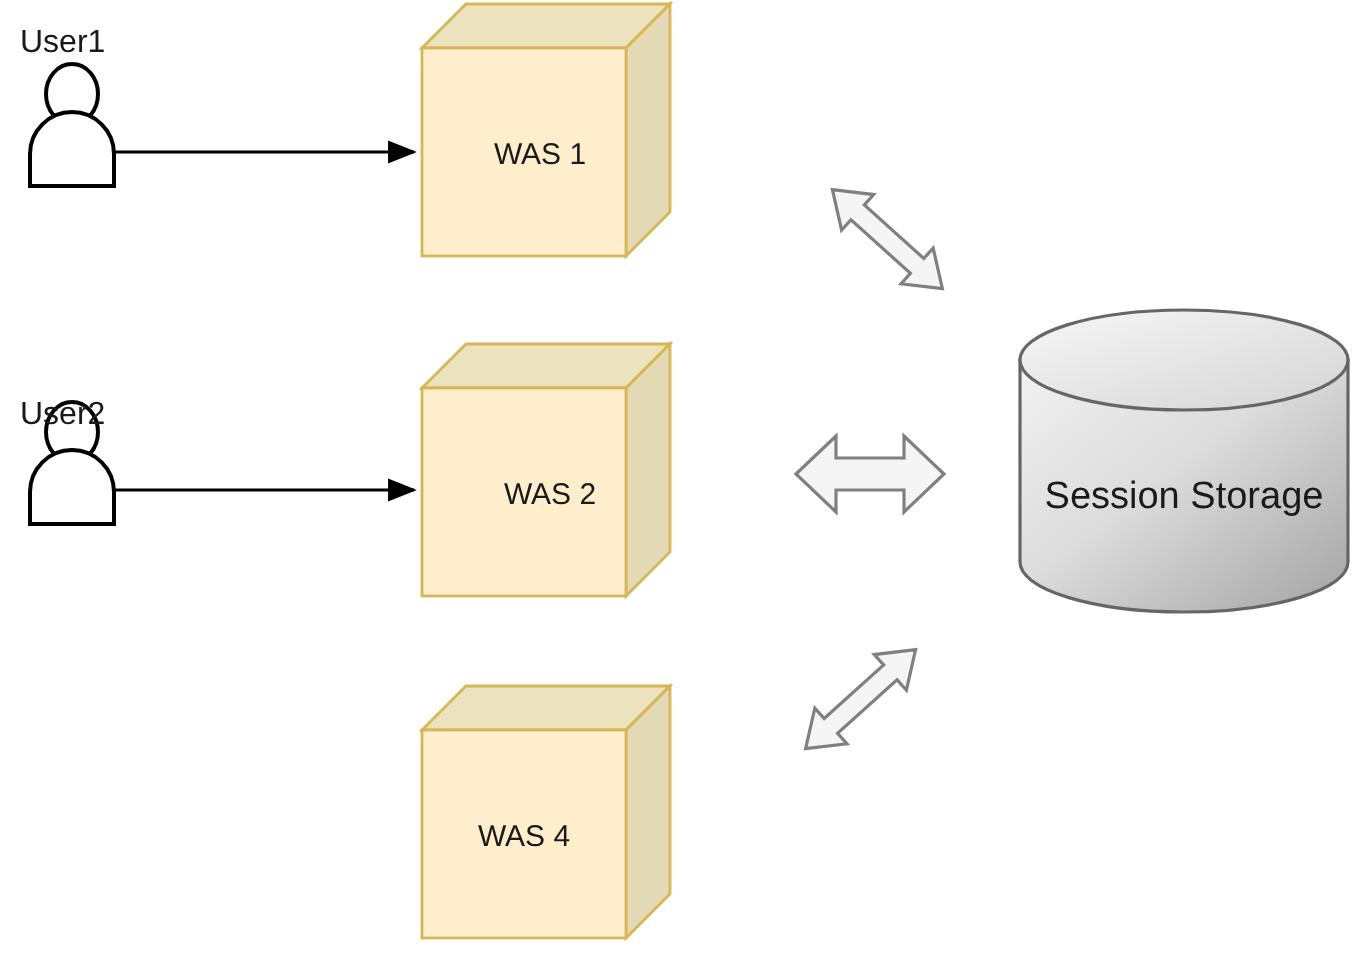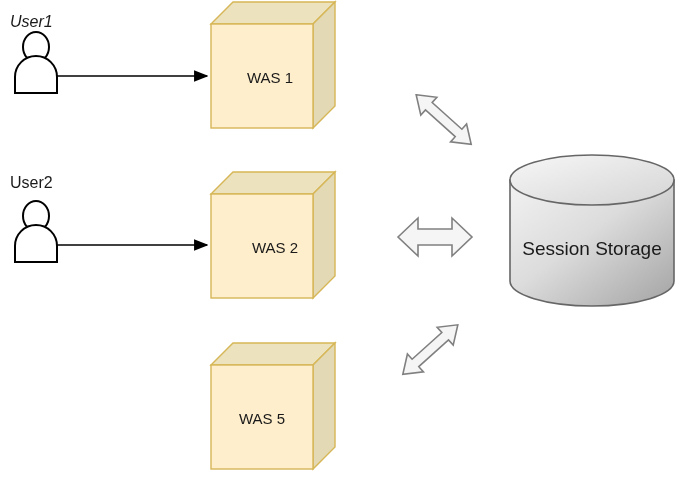--- a/index.html
+++ b/index.html
@@ -35,22 +35,22 @@
     font-family: "Liberation Sans", sans-serif;
     font-size: 16px;
     color: #1a1a1a;
     white-space: nowrap;
     line-height: 1;
   }
   .cube-label-1 { left: 211px; top: 70px;  width: 118px; }
   .cube-label-2 { left: 211px; top: 240px; width: 102px; margin-left: 13px; }
   .cube-label-3 { left: 211px; top: 411px; width: 102px; }
   .store-label  { left: 510px; top: 239px; width: 164px; font-size: 19px; }
-  .user1-label  { left: 10px;  top: 14px; font-style: italic; }
-  .user2-label  { left: 10px;  top: 175px; }
+  .user1-label  { left: 10px;  top: 14px; }
+  .user2-label  { left: 10px;  top: 200px; }
 </style>
 </head>
 <body>
 
 <svg id="canvas" viewBox="0 0 682 481">
   <defs>
     <linearGradient id="cylGrad" x1="0" y1="0" x2="1" y2="1">
       <stop offset="0%" stop-color="#f2f2f2"></stop>
       <stop offset="45%" stop-color="#dcdcdc"></stop>
       <stop offset="100%" stop-color="#a3a3a3"></stop>
@@ -118,15 +118,15 @@
 </svg>
 
 <div class="actor-label user1-label">User1</div>
 
 <div class="actor-label user2-label">User2</div>
 
 <div class="node-label cube-label-1">WAS 1</div>
 
 <div class="node-label cube-label-2">WAS 2</div>
 
-<div class="node-label cube-label-3">WAS 5</div>
+<div class="node-label cube-label-3">WAS 4</div>
 
 <div class="node-label store-label">Session Storage</div>
 
 </body></html>

